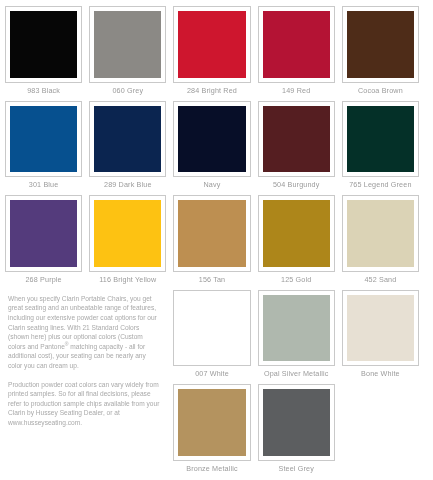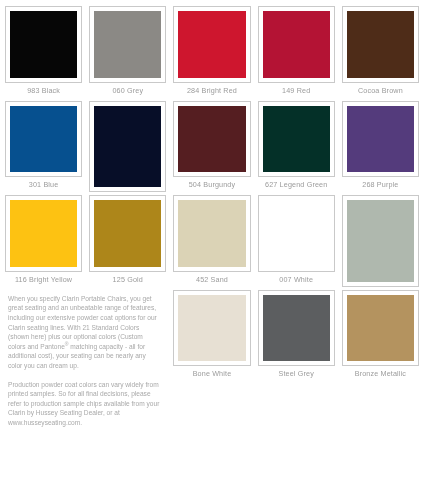--- a/index.html
+++ b/index.html
@@ -120,47 +120,60 @@
     </div>
 
     <div class="cell">
       <div class="chip-frame">
         <div class="chip-fill" style="background-color: rgb(6, 80, 143);"></div>
       </div>
       <div class="chip-label">301 Blue</div>
     </div>
     <div class="cell">
       <div class="chip-frame">
+        <div class="chip-fill" style="background-color: rgb(11, 37, 80);"></div>
+      </div>
+      <div class="chip-label">289 Dark Blue</div>
+    </div>
+    <div class="cell">
+      <div class="chip-frame">
         <div class="chip-fill" style="background-color: rgb(7, 14, 40);"></div>
       </div>
+      <div class="chip-label">Navy</div>
     </div>
     <div class="cell">
       <div class="chip-frame">
         <div class="chip-fill" style="background-color: rgb(85, 30, 33);"></div>
       </div>
       <div class="chip-label">504 Burgundy</div>
     </div>
     <div class="cell">
       <div class="chip-frame">
         <div class="chip-fill" style="background-color: rgb(4, 48, 40);"></div>
       </div>
-      <div class="chip-label">627 Legend Green</div>
+      <div class="chip-label">765 Legend Green</div>
     </div>
 
     <div class="cell">
       <div class="chip-frame">
         <div class="chip-fill" style="background-color: rgb(84, 59, 124);"></div>
       </div>
       <div class="chip-label">268 Purple</div>
     </div>
     <div class="cell">
       <div class="chip-frame">
         <div class="chip-fill" style="background-color: rgb(253, 194, 18);"></div>
       </div>
       <div class="chip-label">116 Bright Yellow</div>
+    </div>
+    <div class="cell">
+      <div class="chip-frame">
+        <div class="chip-fill" style="background-color: rgb(189, 143, 81);"></div>
+      </div>
+      <div class="chip-label">156 Tan</div>
     </div>
     <div class="cell">
       <div class="chip-frame">
         <div class="chip-fill" style="background-color: rgb(173, 134, 26);"></div>
       </div>
       <div class="chip-label">125 Gold</div>
     </div>
 
     <div class="copy-block">
       <p class="copy-para"><span>When you specify Clarin Portable Chairs, you get great seating and an unbeatable range of features, including our extensive powder coat options for our Clarin seating lines. With 21 Standard Colors (shown here) plus our optional colors (Custom colors and Pantone</span><sup>®</sup><span> matching capacity - all for additional cost), your seating can be nearly any color you can dream up.</span></p>
@@ -176,35 +189,36 @@
     <div class="cell">
       <div class="chip-frame">
         <div class="chip-fill" style="background-color: rgb(255, 255, 255);"></div>
       </div>
       <div class="chip-label">007 White</div>
     </div>
     <div class="cell">
       <div class="chip-frame">
         <div class="chip-fill" style="background-color: rgb(175, 184, 174);"></div>
       </div>
+      <div class="chip-label">Opal Silver Metallic</div>
     </div>
 
     <div class="cell">
       <div class="chip-frame">
         <div class="chip-fill" style="background-color: rgb(231, 224, 211);"></div>
       </div>
       <div class="chip-label">Bone White</div>
     </div>
     <div class="cell">
       <div class="chip-frame">
+        <div class="chip-fill" style="background-color: rgb(180, 147, 95);"></div>
+      </div>
+      <div class="chip-label">Bronze Metallic</div>
+    </div>
+    <div class="cell">
+      <div class="chip-frame">
         <div class="chip-fill" style="background-color: rgb(92, 94, 96);"></div>
       </div>
       <div class="chip-label">Steel Grey</div>
-    </div>
-    <div class="cell">
-      <div class="chip-frame">
-        <div class="chip-fill" style="background-color: rgb(180, 147, 95);"></div>
-      </div>
-      <div class="chip-label">Bronze Metallic</div>
     </div>
 
   </div>
 </div>
 
 </body></html>

